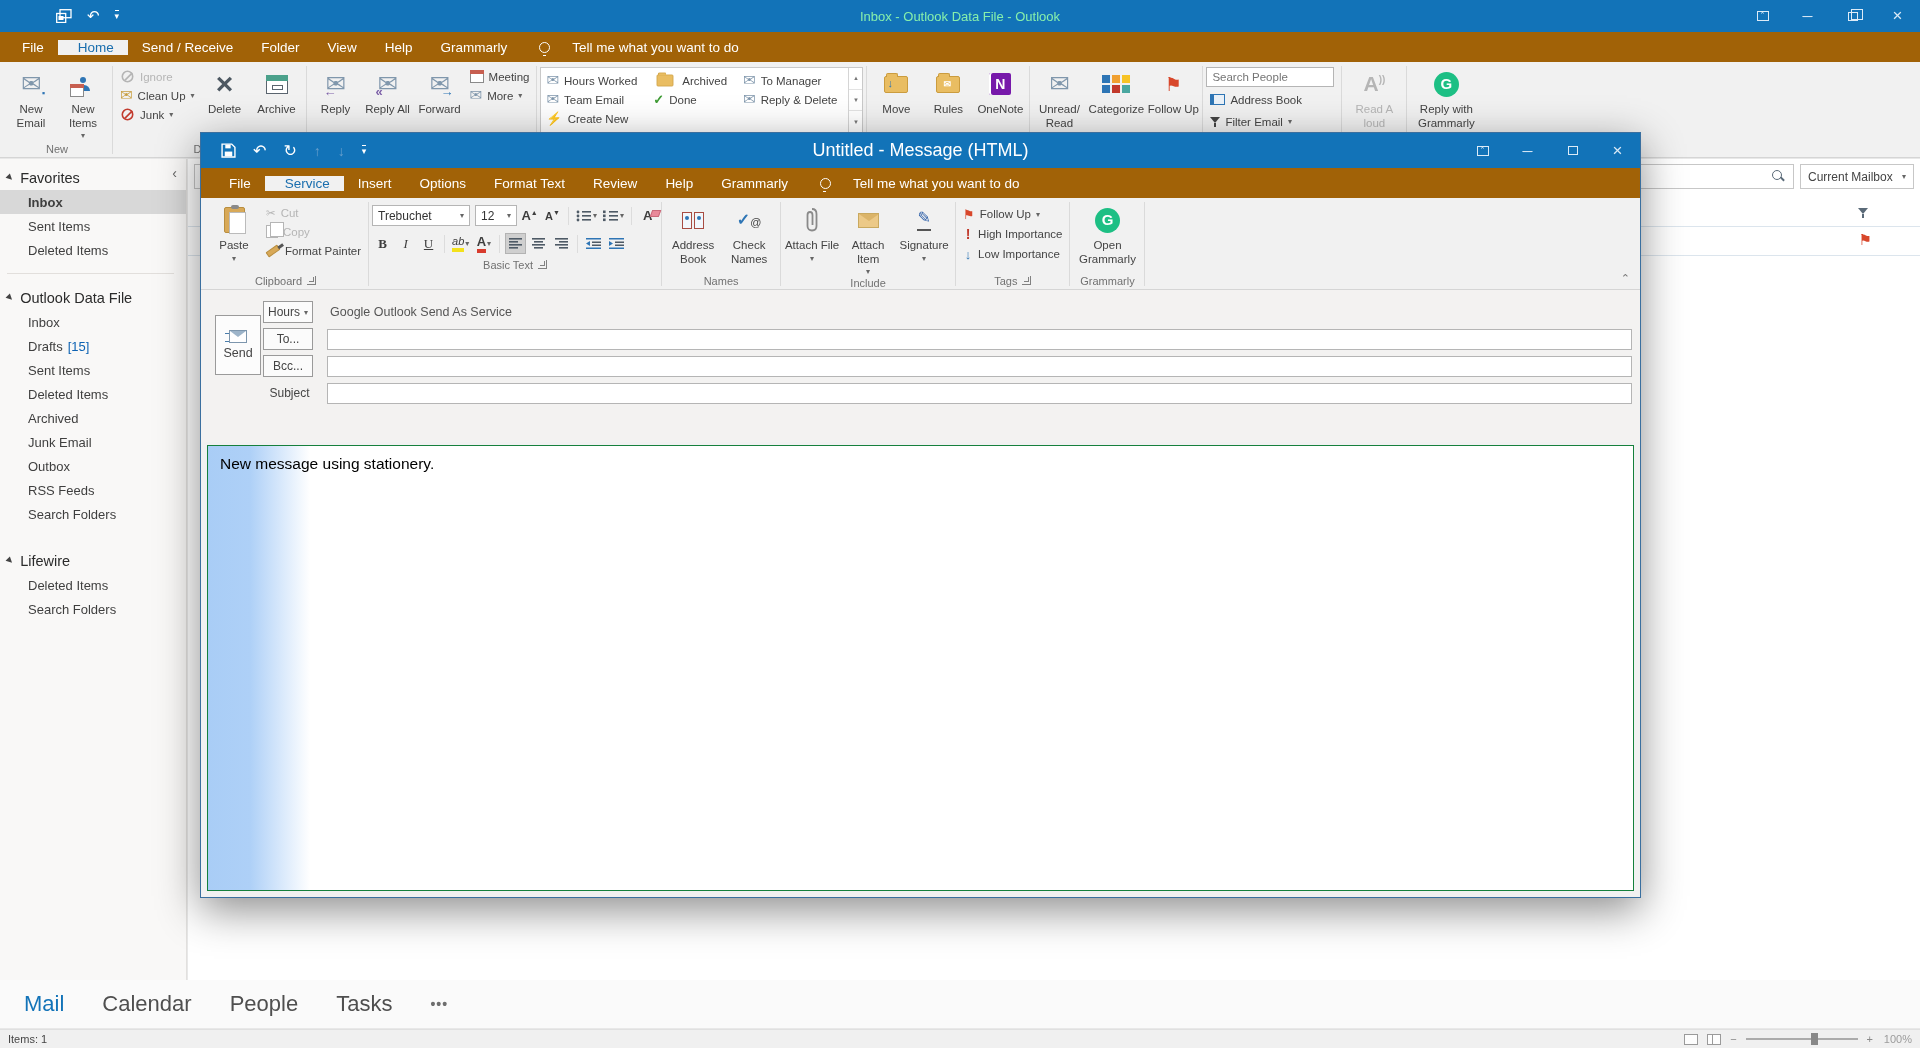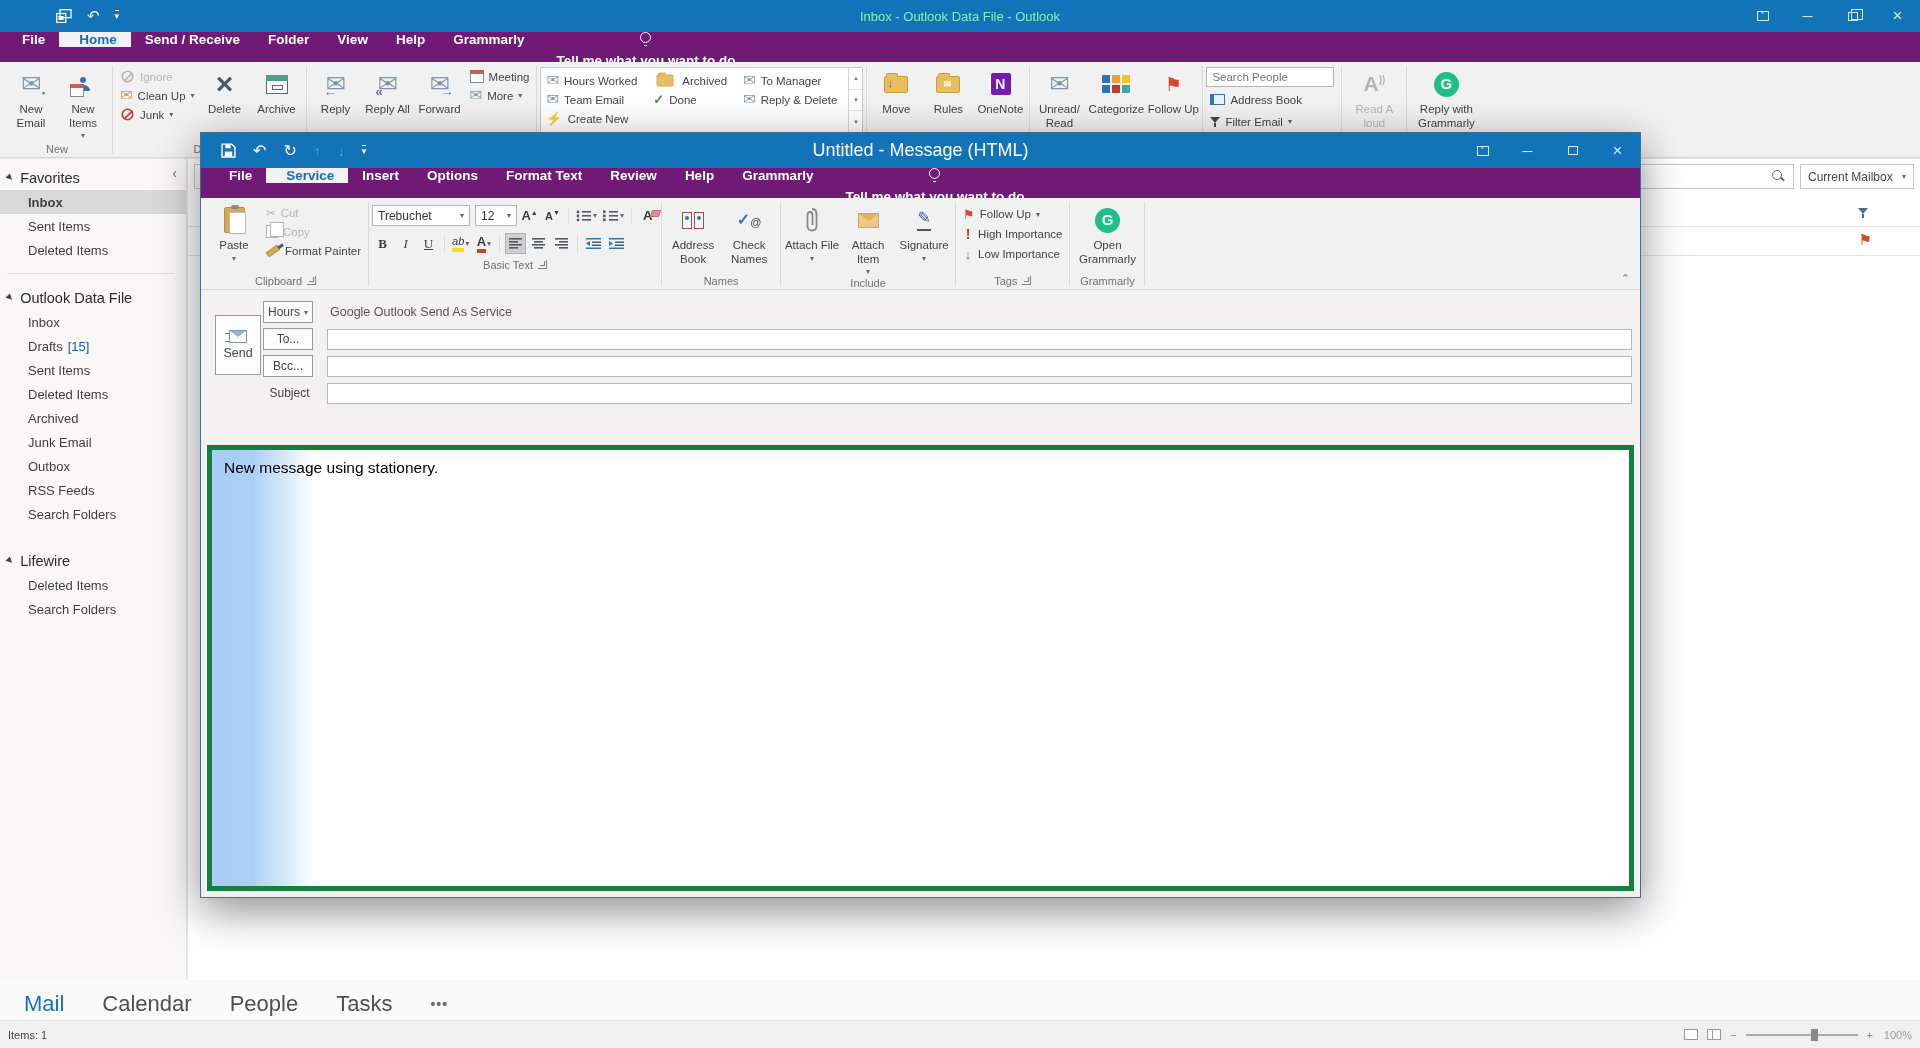--- a/index.html
+++ b/index.html
@@ -11,25 +11,25 @@
   .qat { display:flex; align-items:center; gap:15px; padding-left:56px; color:#fff; font-size:15px; height:100%; }
   .qat-ic { cursor:default; display:flex; align-items:center; }
   .mw-title { position:absolute; left:0; right:0; text-align:center; font-size:13px; color:#86efac; pointer-events:none; }
   .win-controls { margin-left:auto; display:flex; height:100%; position:relative; z-index:2; }
   .wc { width:45px; display:flex; align-items:center; justify-content:center; color:#dcebf7; font-size:14px; }
   .restore-ic { width:10px; height:9px; border:1px solid #dcebf7; position:relative; background:transparent; }
   .restore-ic::before { content:""; position:absolute; left:2px; top:-4px; width:10px; height:9px; border:1px solid #dcebf7; border-left-width:1px; }
   .ribbonopt-ic { width:12px; height:10px; border:1px solid #dcebf7; display:flex; align-items:flex-start; justify-content:center; font-size:7px; line-height:6px; color:#dcebf7; }
 
   
-  .tabrow { display:flex; align-items:flex-start; background:#701a75; color:#fff; font-size:13.5px;font-weight:bold; }
+  .tabrow { display:flex; align-items:center; background:#a16207; color:#fff; font-size:13.5px; }
   .mw-tabs { position:absolute; top:32px; left:0; right:0; height:30px; padding-left:8px; }
   .mtab { padding:0 14px; display:flex; align-items:center; white-space:nowrap; }
   .mtab.active { background:#f1f1f1; color:#1a6eae;padding-left:20px; }
-  .tellme { display:flex; align-items:center; gap:10px; padding-left:18px; white-space:nowrap;flex-direction:column; }
+  .tellme { display:flex; align-items:center; gap:22px; padding-left:18px; white-space:nowrap; }
   .bulb { width:11px; height:11px; border:1.5px solid #fff; border-radius:50%; position:relative; }
   .bulb::after { content:""; position:absolute; left:2.5px; bottom:-4px; width:3px; height:3px; border-bottom:1.5px solid #fff; }
 
   
   .mw-ribbon { position:absolute; top:62px; left:0; right:0; height:96px; background:#f1f1f1; border-bottom:1px solid #d5d5d5; display:flex; align-items:stretch; padding:1px 0 0 2px; }
   .rgroup { display:flex; flex-direction:column; padding:1px 3px 0; }
   .rgc { display:flex; flex:1; align-items:flex-start; }
   .rglabel { height:17px; font-size:11px; color:#717171; display:flex; align-items:center; justify-content:center; gap:5px; }
   .rsep { width:1px; background:#dadada; margin:3px 0; }
   .bigbtn { width:52px; display:flex; flex-direction:column; align-items:center; text-align:center; font-size:11.5px; line-height:1.18; padding-top:3px; gap:2px; color:#444; }
@@ -110,21 +110,21 @@
   .cat-header { position:absolute; top:41px; left:0; right:0; height:27px; border-bottom:1px solid #dce5ed; display:flex; align-items:center; padding:0 12px; font-size:10.5px; color:#5a6a78; letter-spacing:.5px; }
   .cat-header .funnel { position:absolute; right:52px; }
   .cat-header .funnel i { border-top-color:#5a6a78; } .cat-header .funnel em { background:#5a6a78; }
   .mail-item { position:absolute; top:68px; left:0; right:0; height:29px; border-bottom:1px solid #dce5ed; }
   .mail-item .flagic { position:absolute; right:48px; top:6px; font-size:15px; }
 
   
   .bottom-nav { position:absolute; left:0; right:0; bottom:20px; height:48px; background:#fafafa; display:flex; align-items:center; gap:38px; padding-left:24px; font-size:22px; color:#4f4f4f; }
   .bn-active { color:#1273b8; }
   .bn-dots { font-size:14px; color:#6e6e6e; letter-spacing:1px; font-weight:bold; }
-  .status-bar { position:absolute; left:0; right:0; bottom:0; height:28px; background:#f0f0f0; border-top:1px solid #e0e0e0; display:flex; align-items:center; font-size:11px; color:#454545; padding:0 8px; }
+  .status-bar { position:absolute; left:0; right:0; bottom:0; height:19px; background:#f0f0f0; border-top:1px solid #e0e0e0; display:flex; align-items:center; font-size:11px; color:#454545; padding:0 8px; }
   .sb-right { margin-left:auto; display:flex; align-items:center; gap:9px; color:#8a8a8a; }
   .vic { width:14px; height:11px; border:1px solid #9a9a9a; background:#fdfdfd; }
   .vic.v2 { background:linear-gradient(90deg,#fdfdfd 4px,#9a9a9a 4px,#9a9a9a 5px,#fdfdfd 5px); }
   .sb-track { width:112px; height:2px; background:#ababab; position:relative; }
   .sb-thumb { position:absolute; left:58%; top:-5px; width:7px; height:12px; background:#888; }
   .sb-zoom { color:#9c9c9c; min-width:30px; text-align:right; }
 
   
   .cw { position:absolute; left:200px; top:132px; width:1441px; height:766px; background:#f1f1f1; border:1px solid #3a6f9f; box-shadow:0 12px 40px rgba(0,0,0,.45); z-index:10; }
   .cw-titlebar { height:35px; background:#1273b8; display:flex; align-items:center; position:relative; color:#fff; }
@@ -178,21 +178,21 @@
   .sendic::after { content:""; position:absolute; left:-5px; top:2px; width:4px; height:7px; border-top:1.5px solid #4a7dab; border-bottom:1.5px solid #4a7dab; }
   .env-rows { position:absolute; left:62px; right:0; top:0; }
   .env-row { display:flex; align-items:center; height:22px; margin-top:5px; }
   .env-row.first { margin-top:11px; }
   .env-btn { width:50px; height:22px; border:1px solid #9a9a9a; background:#fbfbfb; display:flex; align-items:center; justify-content:center; gap:4px; font-size:12px; color:#444; flex:none; }
   .env-label { width:50px; text-align:center; padding-left:3px; font-size:12px; color:#444; flex:none; }
   .from-value { margin-left:17px; font-size:12.5px; color:#555; }
   .env-input { flex:1; height:21px; border:1px solid #b5b5b5; background:#fff; margin-left:14px; margin-right:8px; outline:none; font-size:13px; padding:0 5px; font-family:"Liberation Sans",sans-serif; }
 
   
-  .cw-body { position:absolute; top:312px; left:6px; right:6px; bottom:6px; background:#fff; border:5px solid #15803d; overflow:hidden; }
+  .cw-body { position:absolute; top:312px; left:6px; right:6px; bottom:6px; background:#fff; border:1px solid #15803d; overflow:hidden; }
   .stationery { position:absolute; left:0; top:0; bottom:0; width:102px; background:linear-gradient(90deg,#a9cdf6 0px,#aed0f7 42px,rgba(255,255,255,0) 102px); }
   .body-text { position:absolute; left:12px; top:9px; font-size:15.5px; color:#000; }
 </style>
 </head>
 <body>
 
 <div>
 
   <div class="mw-titlebar">
     <div class="qat">

